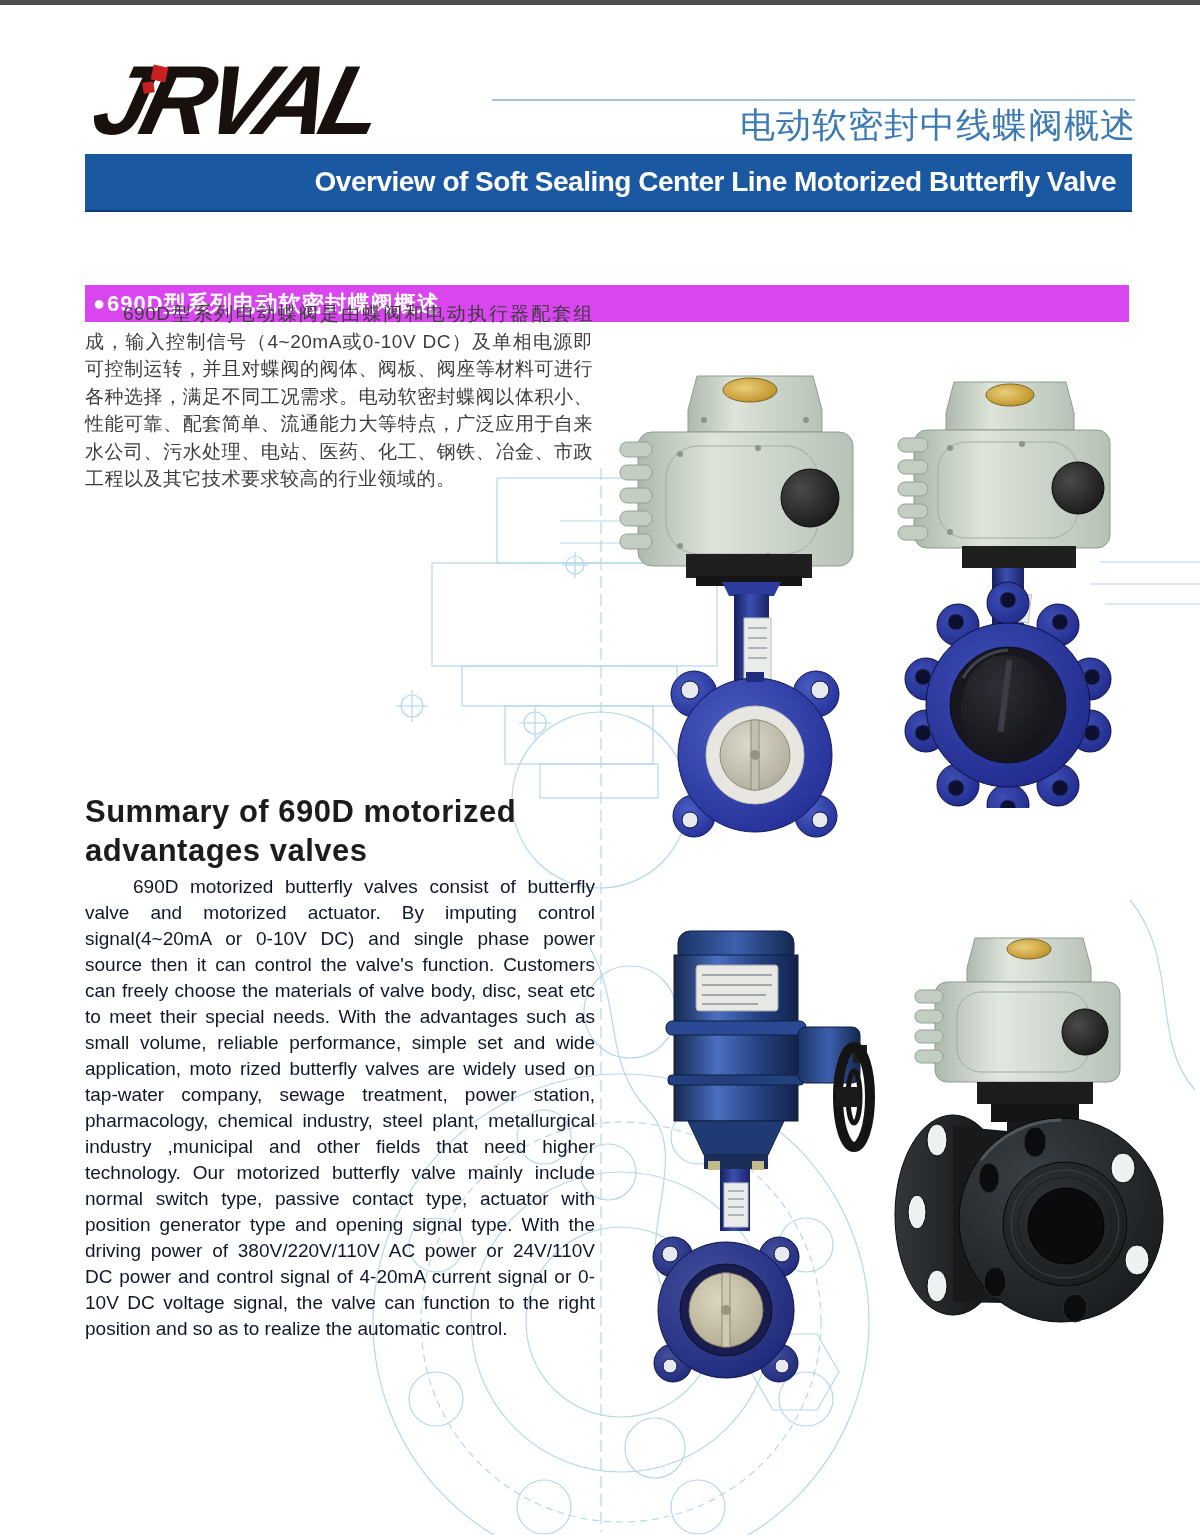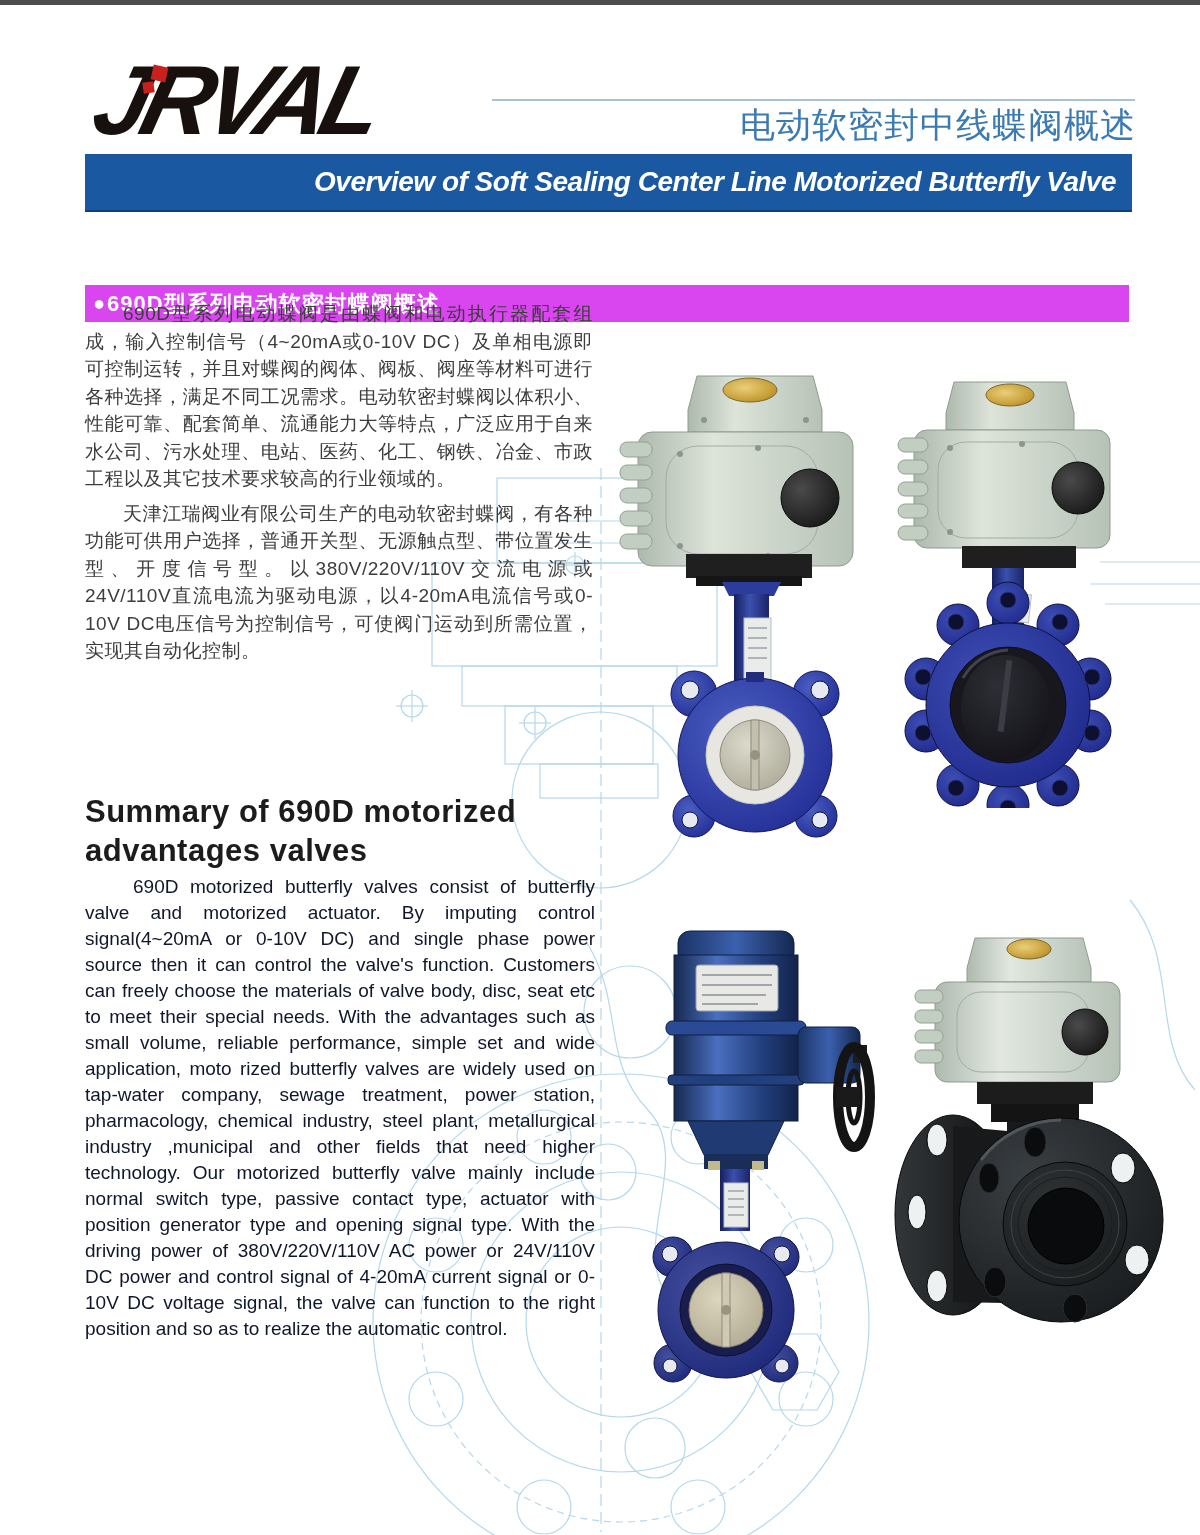--- a/index.html
+++ b/index.html
@@ -27,21 +27,21 @@
     font-family:"Liberation Serif","DejaVu Serif",serif;
     font-size:35px;line-height:44px;color:#3c7ab2;text-align:right;letter-spacing:1px;
   }
   
   .banner-blue{
     left:85px;top:154px;width:1047px;height:56px;background:#1a58a2;
     border-bottom:2px solid #0f3e7a;
   }
   .banner-blue .txt{
     position:absolute;right:16px;top:0;height:56px;line-height:56px;
-    color:#ffffff;font-weight:700;font-style:italic;font-size:28px;letter-spacing:-0.5px;
+    color:#ffffff;font-weight:700;font-size:28px;letter-spacing:-0.5px;
     white-space:nowrap;
   }
   
   .banner-red{
     left:85px;top:249px;width:1044px;height:37px;background:#d946ef;
     color:#ffffff;font-size:22px;line-height:37px;font-weight:600;
     padding:0;box-sizing:border-box;white-space:nowrap;margin-top:36px;
   }
   .banner-red .bullet{margin-left:8px;font-size:20px;vertical-align:1px;}
   .banner-red .label{margin-left:2px;letter-spacing:1px;}
@@ -128,21 +128,20 @@
 <div class="abs banner-blue">
   <span class="txt">Overview of Soft Sealing Center Line Motorized Butterfly Valve</span>
 </div>
 
 <div class="abs banner-red">
   <span class="bullet">●</span><span class="label">690D型系列电动软密封蝶阀概述</span>
 </div>
 
 <div class="abs cn-text">
   <p>690D型系列电动蝶阀是由蝶阀和电动执行器配套组成，输入控制信号（4~20mA或0-10V DC）及单相电源即可控制运转，并且对蝶阀的阀体、阀板、阀座等材料可进行各种选择，满足不同工况需求。电动软密封蝶阀以体积小、性能可靠、配套简单、流通能力大等特点，广泛应用于自来水公司、污水处理、电站、医药、化工、钢铁、冶金、市政工程以及其它技术要求较高的行业领域的。</p>
-  <p>天津江瑞阀业有限公司生产的电动软密封蝶阀，有各种功能可供用户选择，普通开关型、无源触点型、带位置发生型、开度信号型。以380V/220V/110V交流电源或24V/110V直流电流为驱动电源，以4-20mA电流信号或0-10V DC电压信号为控制信号，可使阀门运动到所需位置，实现其自动化控制。</p>
 </div>
 
 <h2 class="abs en-heading" style="margin:0;">Summary of 690D motorized advantages valves</h2>
 <div class="abs en-text">690D motorized butterfly valves consist of butterfly valve and motorized actuator. By imputing control signal(4~20mA or 0-10V DC) and single phase power source then it can control the valve's function. Customers can freely choose the materials of valve body, disc, seat etc to meet their special needs. With the advantages such as small volume, reliable performance, simple set and wide application, moto rized butterfly valves are widely used on tap-water company, sewage treatment, power station, pharmacology, chemical industry, steel plant, metallurgical industry ,municipal and other fields that need higher technology. Our motorized butterfly valve mainly include normal switch type, passive contact type, actuator with position generator type and opening signal type. With the driving power of 380V/220V/110V AC power or 24V/110V DC power and control signal of 4-20mA current signal or 0-10V DC voltage signal, the valve can function to the right position and so as to realize the automatic control.</div>
 
 <div class="abs" style="left:618px;top:368px;">
 <svg width="250" height="470" viewBox="0 0 250 470">
   <defs>
     <linearGradient id="actb1" x1="0" y1="0" x2="1" y2="0">
       <stop offset="0" stop-color="#aeb9ae"></stop>

